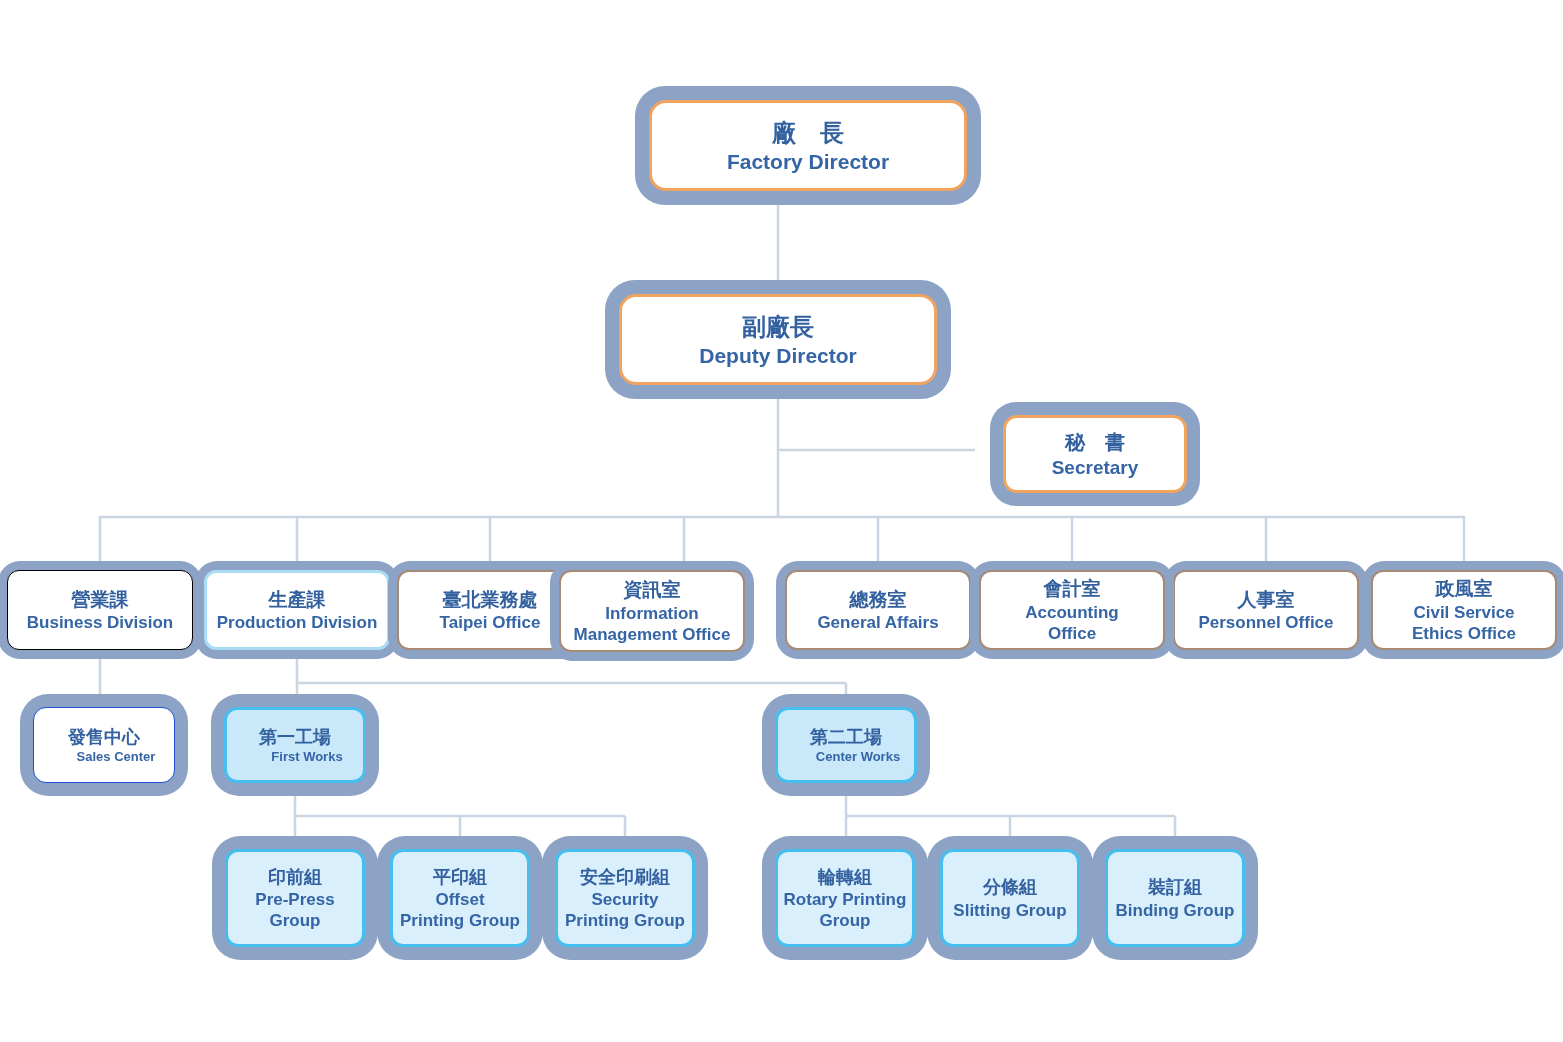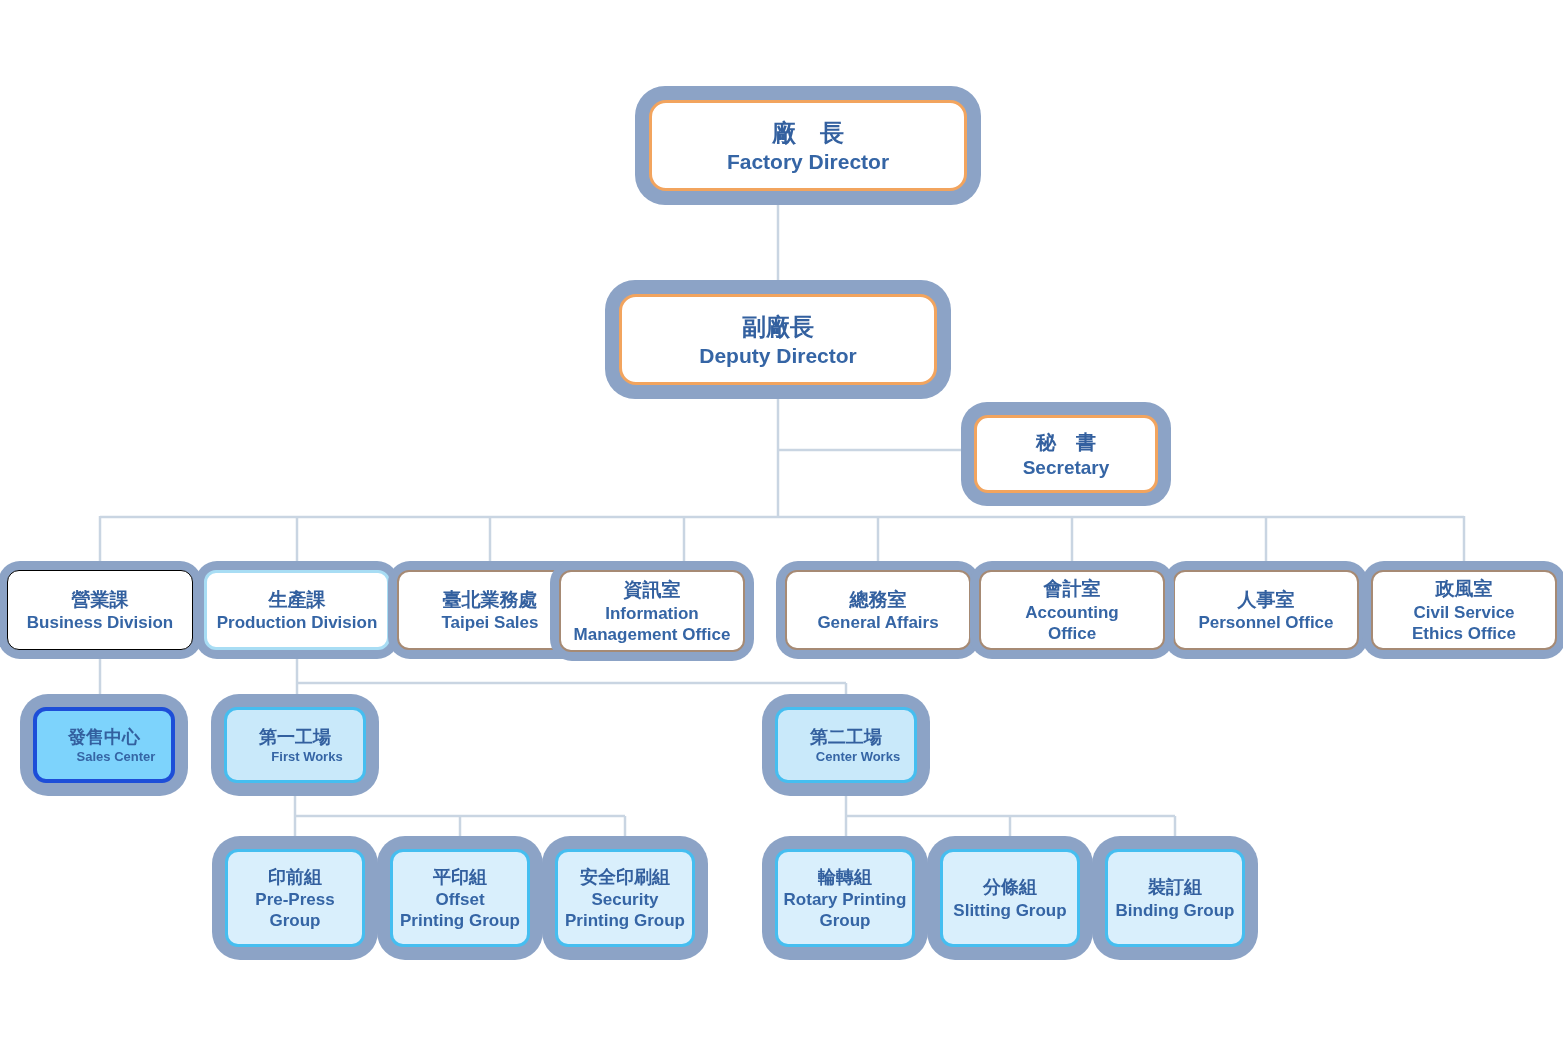--- a/index.html
+++ b/index.html
@@ -48,21 +48,21 @@
   .lv-dept .zh{font-size:19px;line-height:1.35;}
   .lv-dept .en{font-size:17px;}
   .lv-2 .zh{font-size:18px;line-height:1.35;}
   .lv-2 .en{font-size:13px;margin-left:24px;}
   .lv-3 .zh{font-size:18px;line-height:1.35;}
   .lv-3 .en{font-size:17px;}
 
   
   .st-orange   .inner{border:3px solid #F2A45E;background:#ffffff;}
   .st-teal     .inner{border:1px solid #000000;background:#ffffff;}
-  .st-tealfill .inner{border:4px solid #1d4ed8;background:#7dd3fc;}
+  .st-tealfill .inner{border:1px solid #1d4ed8;background:#ffffff;}
   .st-ltblue   .inner{border:3px solid #A8DDF4;background:#ffffff;}
   .st-tan      .inner{border:2.5px solid #A68A74;background:#ffffff;}
   .st-bluefill .inner{border:3px solid #45BEF0;background:#C9E9FA;}
   .st-bluelite .inner{border:3px solid #45BEF0;background:#D9EFFC;}
 </style>
 </head>
 <body>
 
 <div id="canvas">
 
@@ -111,21 +111,21 @@
     </div>
   </div>
 
   <div class="node lv-top st-orange" style="left:605px;top:280px;width:346px;height:119px;">
     <div class="inner">
       <div class="zh">副廠長</div>
       <div class="en">Deputy Director</div>
     </div>
   </div>
 
-  <div class="node lv-sec st-orange" style="left:961px;top:402px;width:210px;height:104px;">
+  <div class="node lv-sec st-orange" style="left:990px;top:402px;width:210px;height:104px;">
     <div class="inner">
       <div class="zh">秘　書</div>
       <div class="en">Secretary</div>
     </div>
   </div>
 
   <div class="node lv-dept st-teal" style="left:-2px;top:561px;width:204px;height:98px;">
     <div class="inner">
       <div class="zh">營業課</div>
       <div class="en">Business Division</div>
@@ -135,21 +135,21 @@
   <div class="node lv-dept st-ltblue" style="left:195px;top:561px;width:204px;height:98px;">
     <div class="inner">
       <div class="zh">生產課</div>
       <div class="en">Production Division</div>
     </div>
   </div>
 
   <div class="node lv-dept st-tan" style="left:388px;top:561px;width:204px;height:98px;">
     <div class="inner">
       <div class="zh">臺北業務處</div>
-      <div class="en">Taipei Sales</div>
+      <div class="en">Taipei Office</div>
     </div>
   </div>
 
   <div class="node lv-dept st-tan" style="left:550px;top:561px;width:204px;height:100px;">
     <div class="inner">
       <div class="zh">資訊室</div>
       <div class="en">Information
 Management Office</div>
     </div>
   </div>

